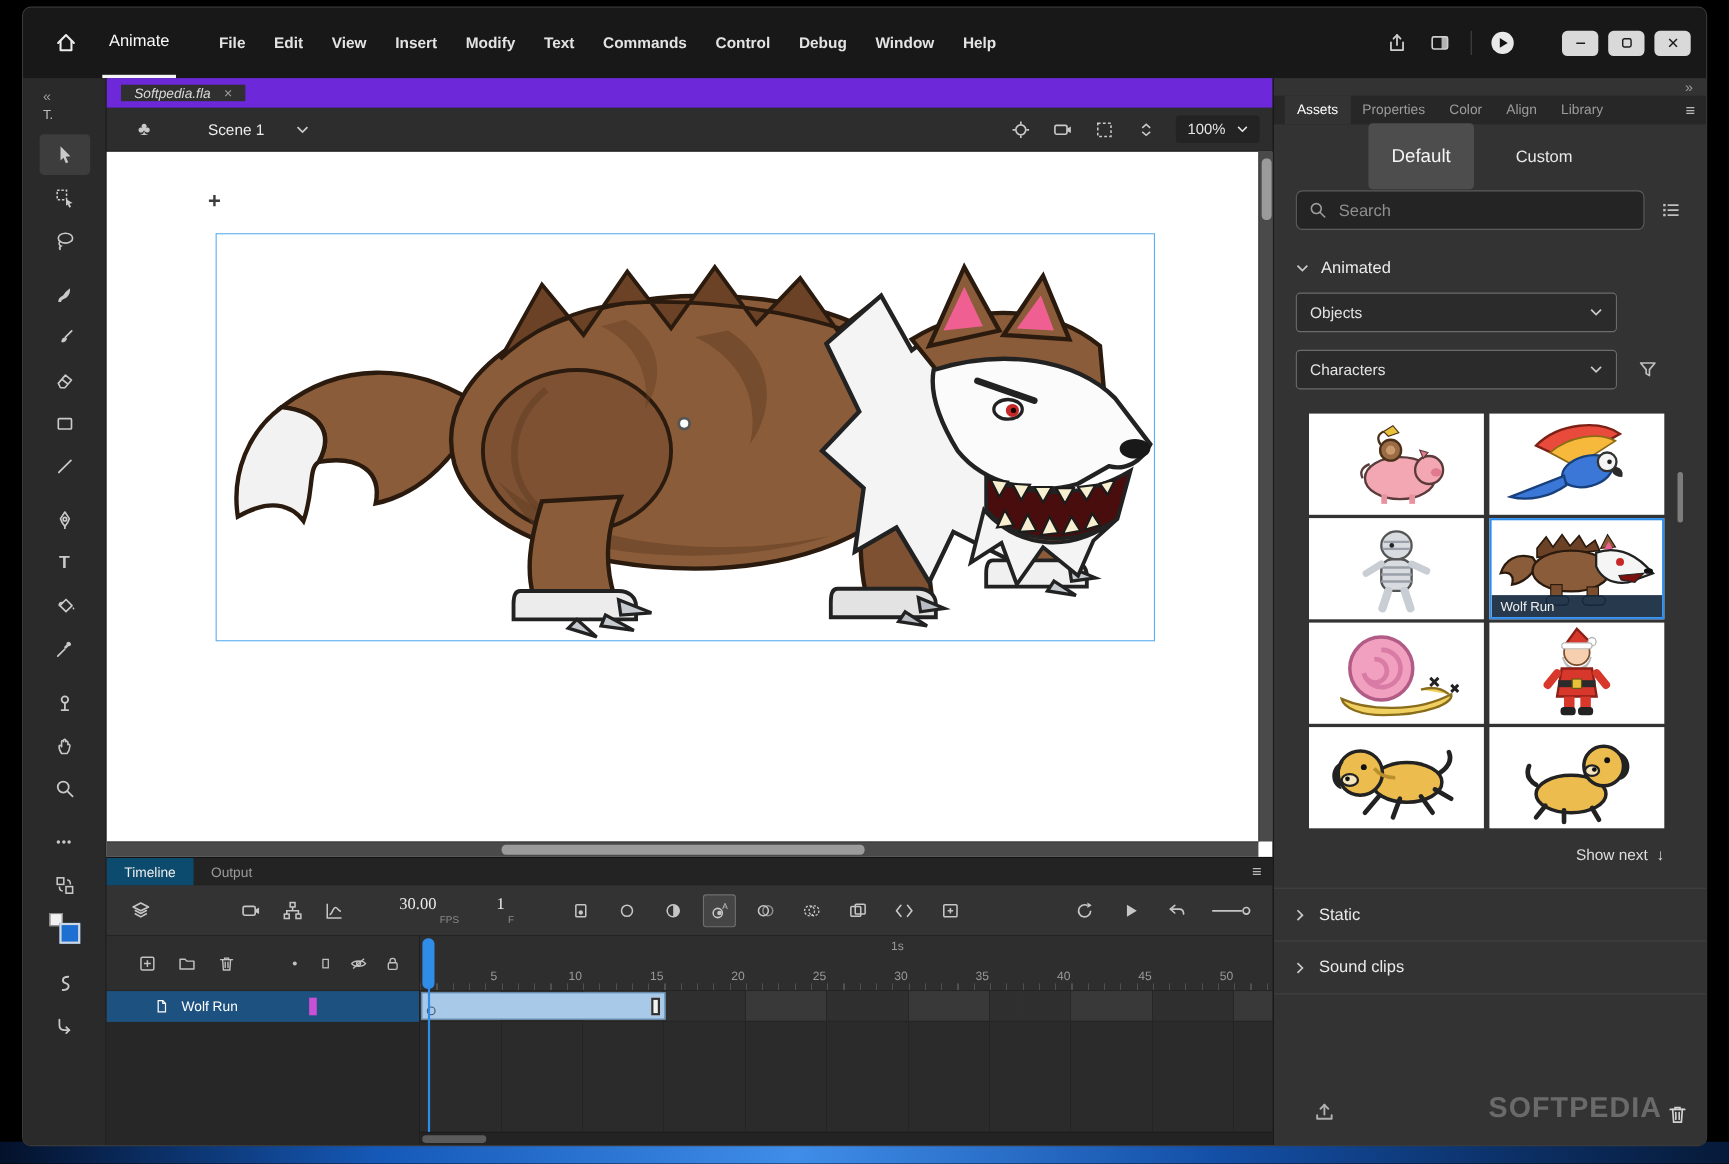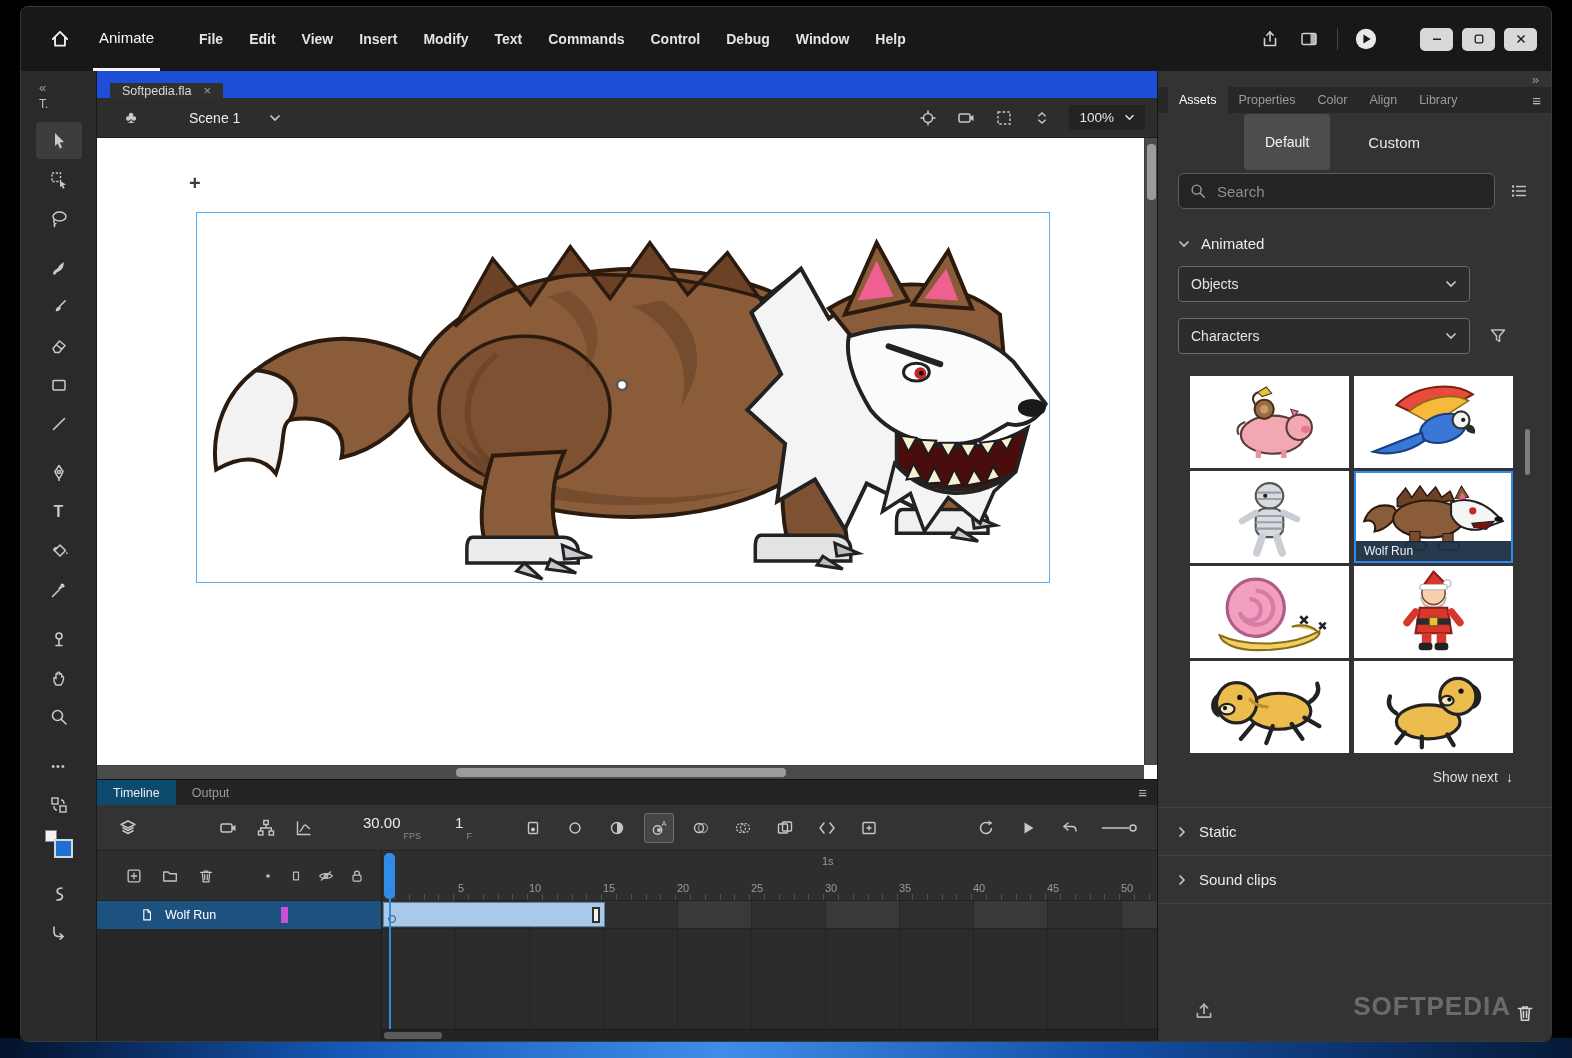--- a/index.html
+++ b/index.html
@@ -41,21 +41,21 @@
   .tool.active { background:#3d3d3d; border-radius:4px; }
   .tgap { height:10px; flex:0 0 auto; }
   .chip-wrap { position:relative; width:28px; height:28px; margin:6px 0; }
   .chip-back { position:absolute; left:0; top:0; width:12px; height:12px; background:#f2f2f2; border:1px solid #888; }
   .chip-front { position:absolute; right:0; bottom:0; width:19px; height:19px; background:#1d6fd2; border:2px solid #cfd8e2; }
   .text-tool-glyph { font-size:16px; font-weight:bold; }
   .more-glyph { font-size:11px; letter-spacing:1px; }
 
   
   .center { flex:1; min-width:0; display:flex; flex-direction:column; }
-  .doc-tabs { height:27px; background:#1d4ed8; display:flex; align-items:flex-end; flex:0 0 auto; }
+  .doc-tabs { height:27px; background:#6d28d9; display:flex; align-items:center; flex:0 0 auto;font-style:italic; }
   .doc-tab { margin-left:13px; background:#303030; color:#d9d9d9; font-size:12.5px;
     display:flex; align-items:center; gap:12px; padding:0 12px; }
   .doc-close { color:#9e9e9e; font-size:13px; }
 
   .scene-bar { height:40px; background:#2d2d2d; border-bottom:1px solid #1d1d1d;
     display:flex; align-items:center; color:#d9d9d9; flex:0 0 auto; }
   .clover-btn { margin-left:20px; font-size:17px; color:#c9c9c9; width:28px; text-align:center; }
   .scene-name { margin-left:44px; font-size:14px; color:#ececec; }
   .scene-caret { margin-left:28px; color:#c9c9c9; width:14px; }
   .sb-right { margin-left:auto; display:flex; align-items:center; gap:16px; margin-right:12px; }
@@ -78,36 +78,36 @@
   .tl-tabs { height:25px; background:#232323; display:flex; align-items:stretch; font-size:12.5px; color:#9b9b9b; flex:0 0 auto; }
   .tl-tab { padding:0 16px; display:flex; align-items:center; }
   .tl-tab.active { background:#0c4a6e; color:#ededed; }
   .panel-menu { margin-left:auto; margin-right:10px; align-self:center; color:#b9b9b9; font-size:15px; }
   .tl-toolbar { height:46px; background:#333; border-bottom:1px solid #232323; display:flex; align-items:center;
     color:#c6c6c6; padding:0 16px; flex:0 0 auto; }
   .tlb { width:30px; height:30px; display:flex; align-items:center; justify-content:center; flex:0 0 auto; }
   .tlb.active { background:#454545; border:1px solid #6f6f6f; border-radius:3px; }
   .fps-block, .frame-block { display:flex; align-items:flex-start; gap:3px; }
   .fps-block { margin-left:44px; } .frame-block { margin-left:34px; }
-  .big-val { font-size:15px; color:#ececec; } .small-unit { font-size:9px; color:#8d8d8d; margin-top:17px; }
+  .big-val { font-size:15px; color:#ececec;font-family:Liberation Serif, serif; } .small-unit { font-size:9px; color:#8d8d8d; margin-top:17px; }
   .onion-group { margin-left:46px; display:flex; gap:12px; align-items:center; }
   .tl-right-group { margin-left:auto; display:flex; gap:12px; align-items:center; }
 
   .tl-body { flex:1; display:flex; min-height:0; position:relative; }
   .tl-left { width:285px; flex:0 0 auto; background:#2e2e2e; border-right:1px solid #1e1e1e; display:flex; flex-direction:column; }
   .layer-controls { height:50px; display:flex; align-items:center; padding-left:28px; gap:18px;
     border-bottom:1px solid #262626; color:#c2c2c2; flex:0 0 auto; }
   .lc-right { margin-left:auto; margin-right:16px; display:flex; gap:14px; align-items:center; }
   .layer-row { height:28px; background:#1d5280; display:flex; align-items:center; color:#fff; font-size:12.5px;
     padding-left:44px; gap:10px; position:relative; flex:0 0 auto; }
   .layer-chip { position:absolute; left:184px; top:6px; width:7px; height:16px; background:#c94fd4; }
   .tl-left-rest { flex:1; background:#272727; }
 
   .tl-frames { flex:1; position:relative; overflow:hidden; background:#2e2e2e; }
-  .ruler { position:absolute; left:12px; right:0; top:0; height:50px; border-bottom:1px solid #242424; color:#9a9a9a; font-size:11px; }
+  .ruler { position:absolute; left:0; right:0; top:0; height:50px; border-bottom:1px solid #242424; color:#9a9a9a; font-size:11px; }
   .ruler::after { content:""; position:absolute; left:0; right:0; bottom:0; height:6px;
     background:repeating-linear-gradient(90deg,#505050 0 1px,transparent 1px 14.8px); }
   .ruler-num { position:absolute; bottom:6px; width:30px; text-align:center; }
   .sec-marker { position:absolute; top:4px; left:428px; color:#9a9a9a; font-size:11px; }
   .frame-strip { position:absolute; left:0; right:0; top:50px; height:28px; background-color:#333;
     background-image:repeating-linear-gradient(90deg, rgba(0,0,0,0) 0 73px, #262626 73px 74px),
                      repeating-linear-gradient(90deg, rgba(255,255,255,0.03) 0 74px, rgba(0,0,0,0.07) 74px 148px);
     border-bottom:1px solid #242424; }
   .span-sel { position:absolute; left:1px; top:1px; width:222px; height:25px; background:#a9c9e8; border:1px solid #5d83a6; }
   .kf-circle { position:absolute; left:4px; bottom:3px; width:8px; height:8px; border:1.5px solid #3c546b; border-radius:50%; }
@@ -122,21 +122,21 @@
   
   .assets { width:394px; flex:0 0 auto; background:#333; border-left:1px solid #151515;
     display:flex; flex-direction:column; position:relative; overflow:hidden; }
   .panel-gutter { height:16px; position:relative; flex:0 0 auto; }
   .expand-glyph { position:absolute; right:12px; top:1px; color:#9a9a9a; font-size:13px; }
   .assets-tabs { height:26px; background:#272727; display:flex; align-items:stretch; font-size:12.5px;
     color:#9c9c9c; padding-left:10px; flex:0 0 auto; }
   .a-tab { padding:0 11px; display:flex; align-items:center; }
   .a-tab.active { background:#333; color:#fff; }
   .mode-row { height:58px; display:flex; align-items:center; padding-left:86px; gap:28px; flex:0 0 auto; }
-  .mode-default { background:#4d4d4d; border-radius:4px; padding:20px 21px; font-size:14px; color:#f5f5f5;text-align:center; }
+  .mode-default { background:#4d4d4d; border-radius:4px; padding:20px 21px; font-size:17px; color:#f5f5f5;text-align:center; }
   .mode-custom { font-size:15px; color:#e8e8e8; padding:8px 10px; }
   .search-row { margin:2px 20px 0; display:flex; align-items:center; gap:12px; flex:0 0 auto; }
   .search-box { flex:1; height:36px; background:#242424; border:1px solid #5c5c5c; border-radius:6px;
     display:flex; align-items:center; position:relative; }
   .search-box .mag { position:absolute; left:10px; color:#9c9c9c; }
   .search-input { width:100%; background:transparent; border:none; outline:none; color:#dddddd;
     font-size:15px; padding-left:38px; font-family:inherit; }
   .search-input::placeholder { color:#8f8f8f; }
   .list-btn, .filter-btn { width:24px; height:24px; color:#c0c0c0; }
   .sec-head { display:flex; align-items:center; gap:11px; padding:26px 20px 12px; font-size:15px; color:#ececec; flex:0 0 auto; }

